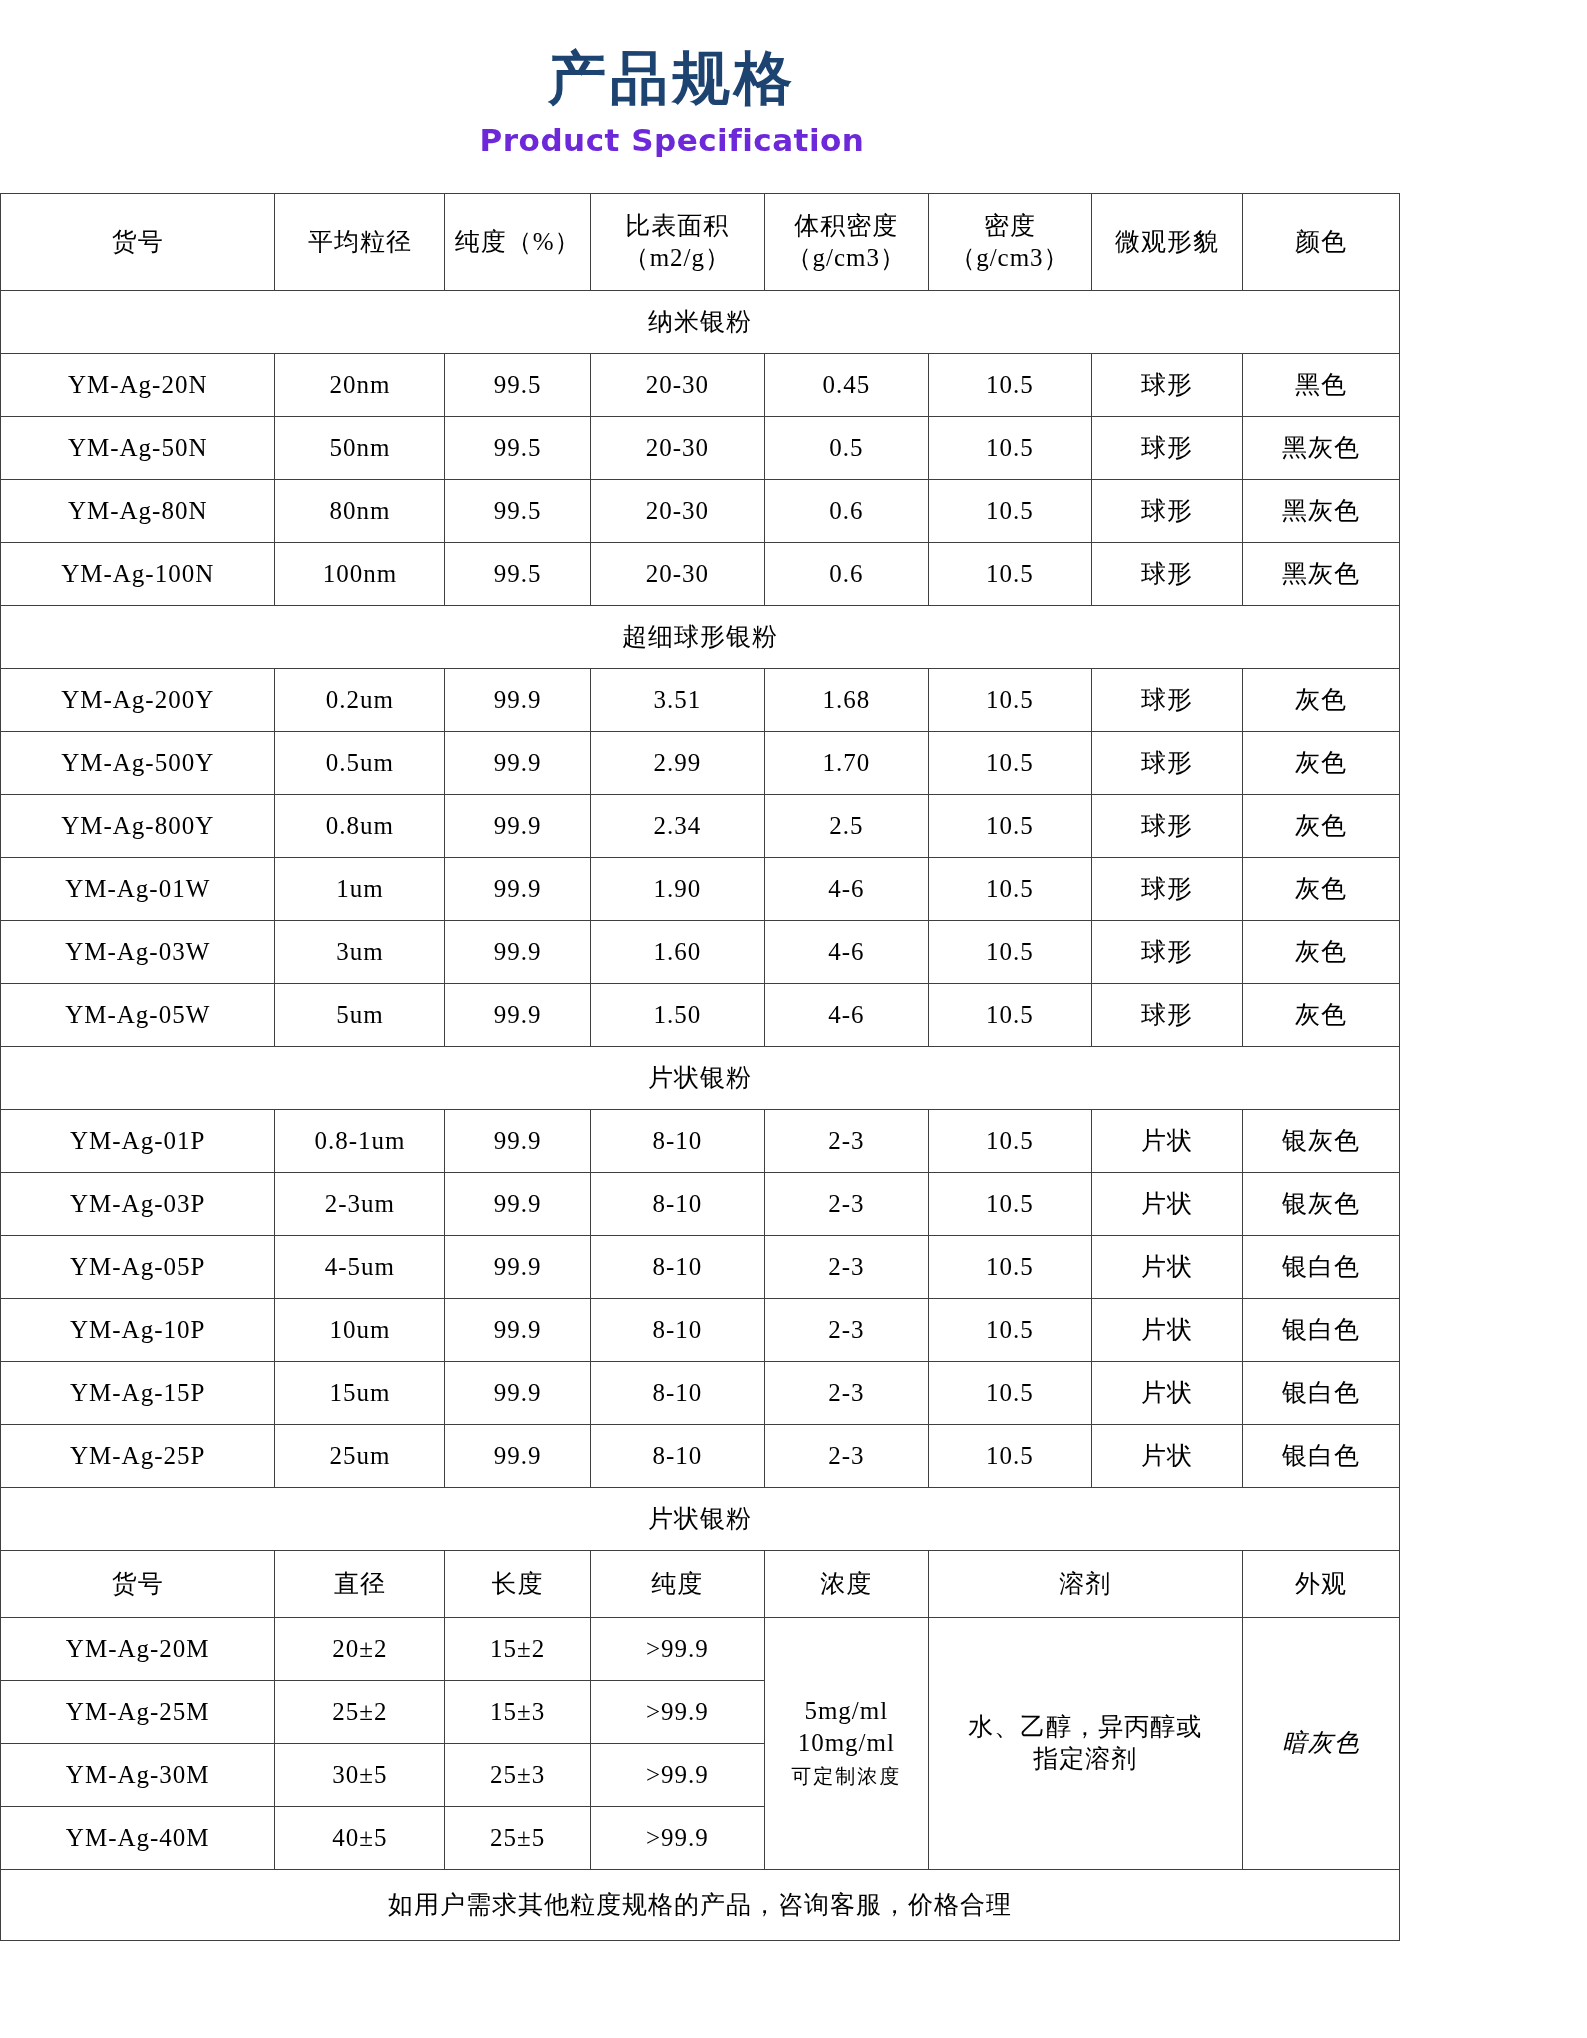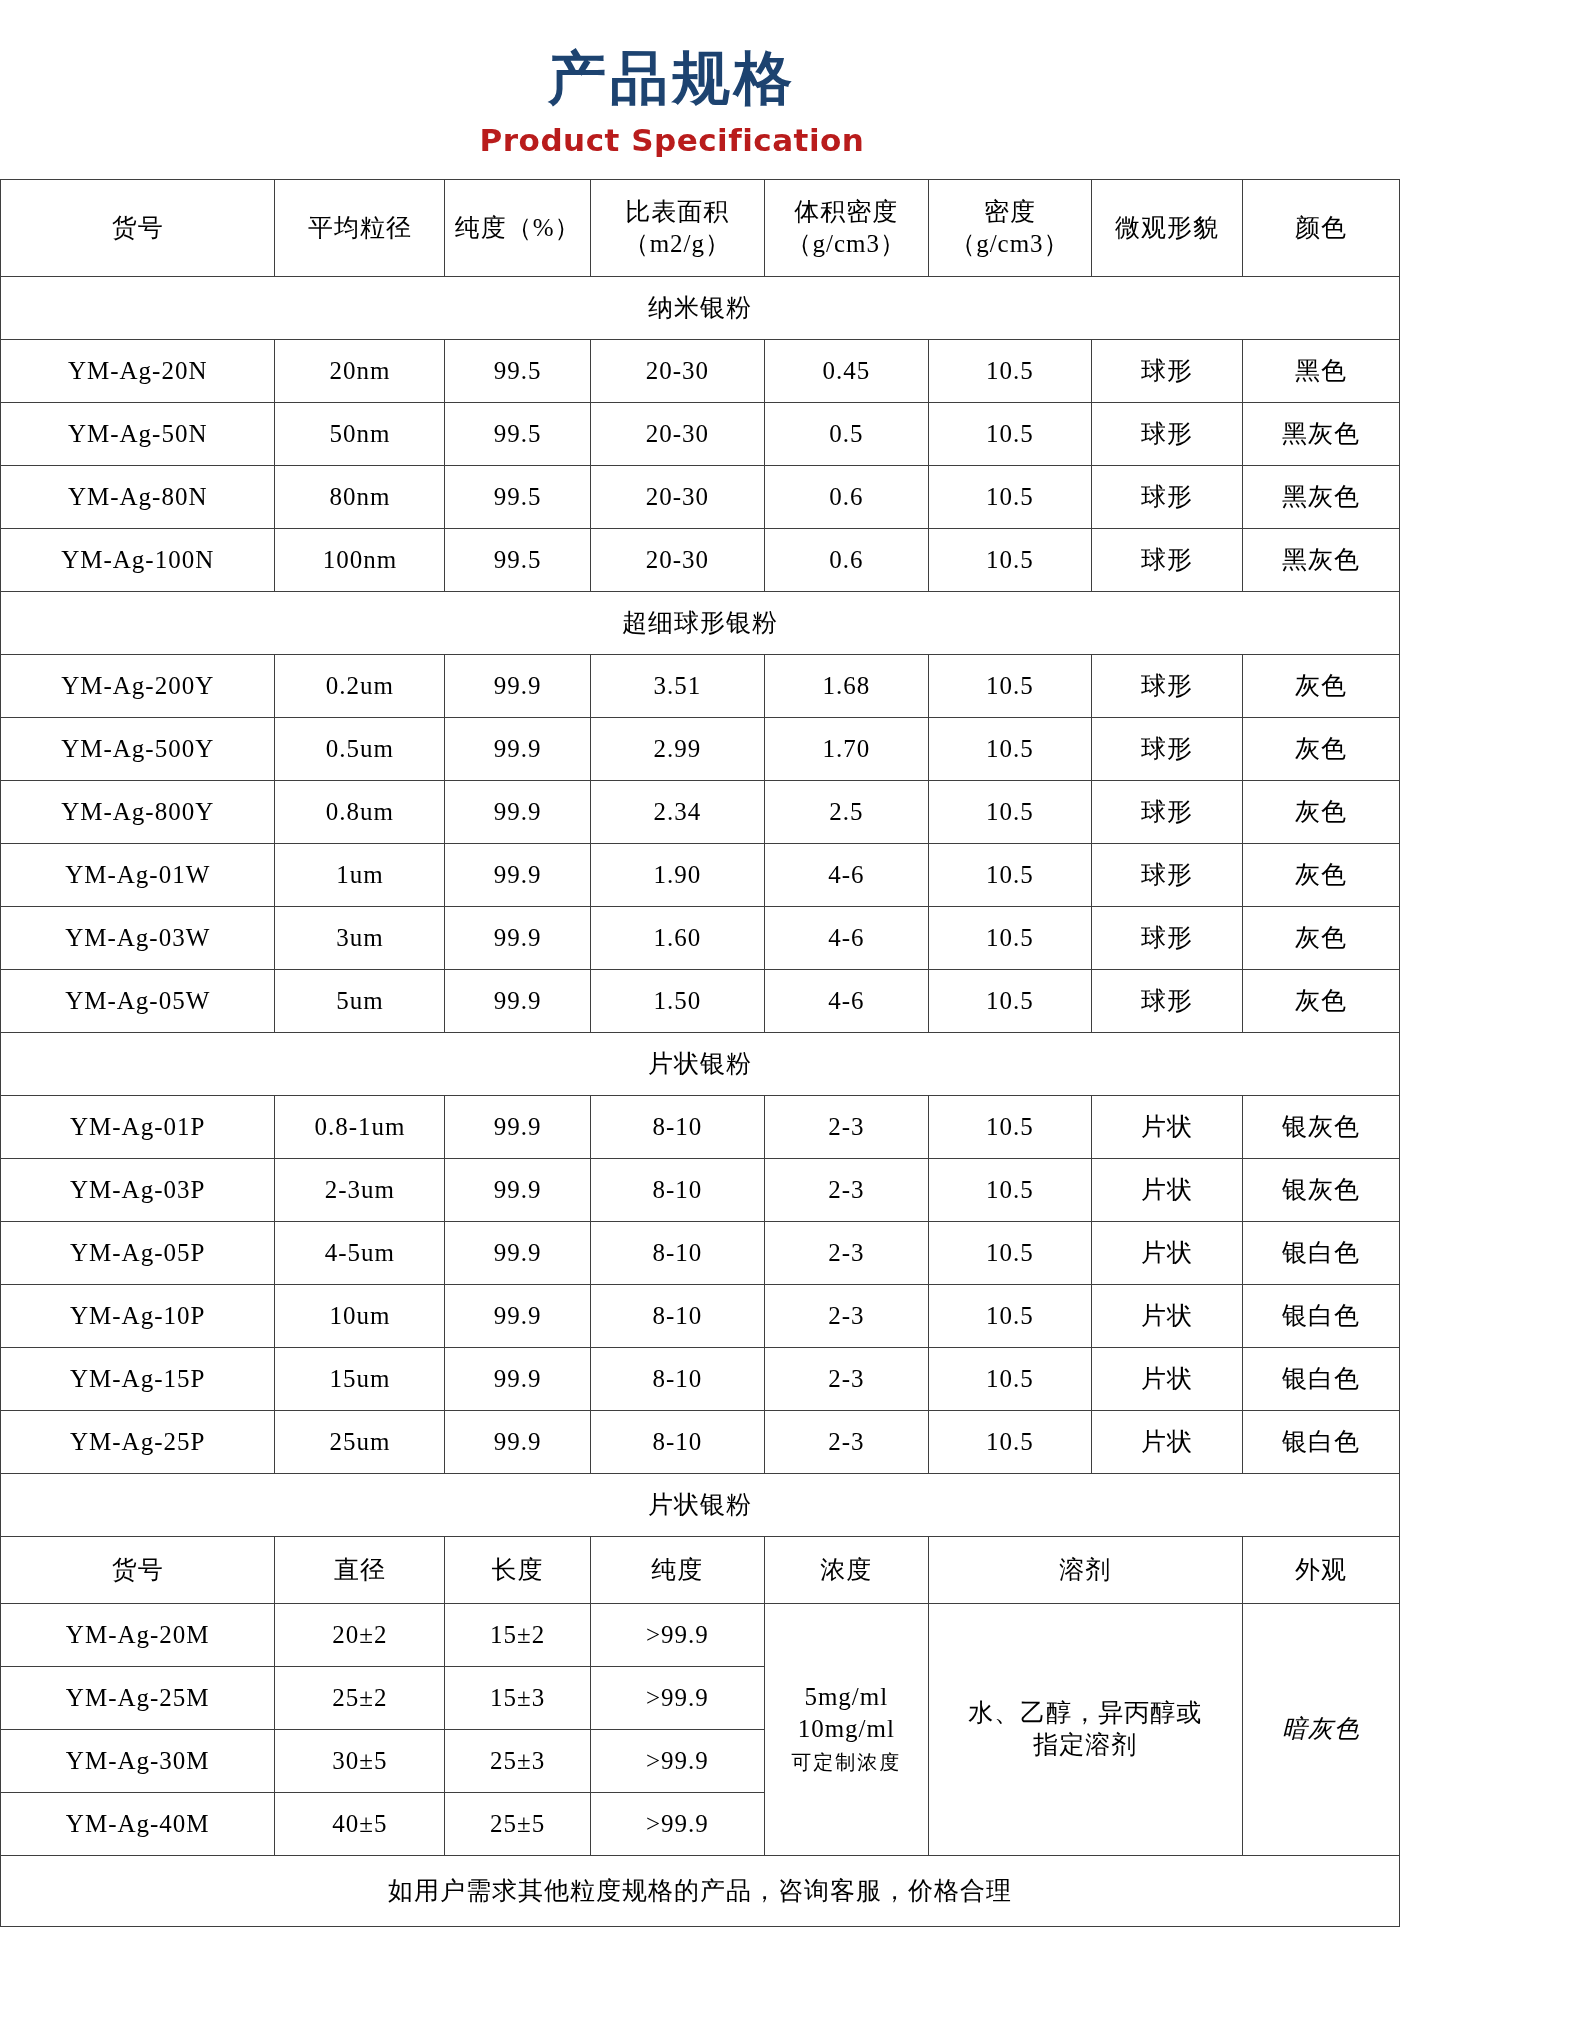--- a/index.html
+++ b/index.html
@@ -35,29 +35,29 @@
     font-weight: bold;
     color: #1d4370;
     letter-spacing: 4px;
     line-height: 1.18;
     margin: 0;
   }
   .title-en {
     font-family: "DejaVu Sans", "Liberation Sans", sans-serif;
     font-size: 31px;
     font-weight: bold;
-    color: #b91c1c;
+    color: #6d28d9;
     letter-spacing: 0.5px;
     line-height: 1.3;
     margin: 8px 0 0 0;
   }
 
   
   .table-wrap {
-    margin: 18px auto 0 auto;
+    margin: 32px auto 0 auto;
     width: 1400px;
     padding: 0 0 0 0;
   }
   table.spec {
     border-collapse: collapse;
     width: 1400px;
     table-layout: fixed;
     margin: 0 auto;
   }
   table.spec td, table.spec th {

